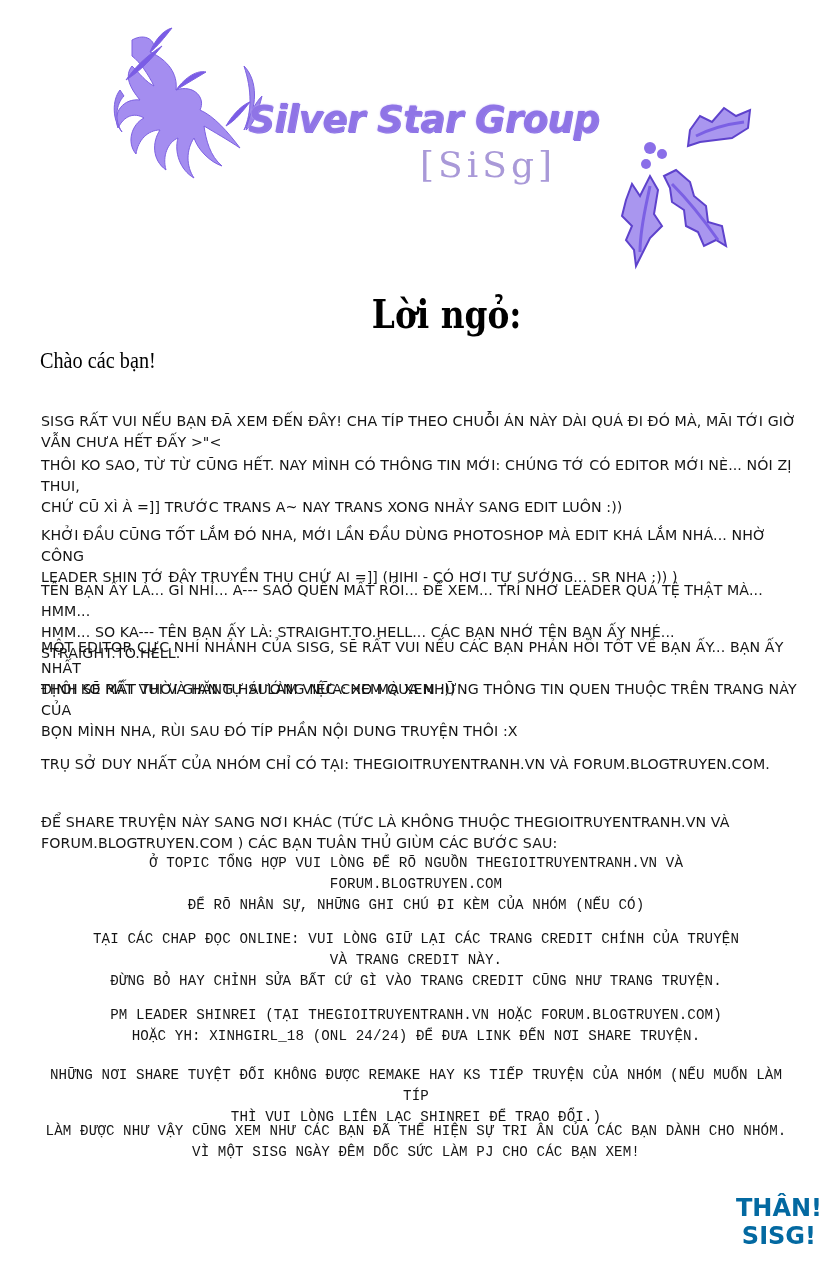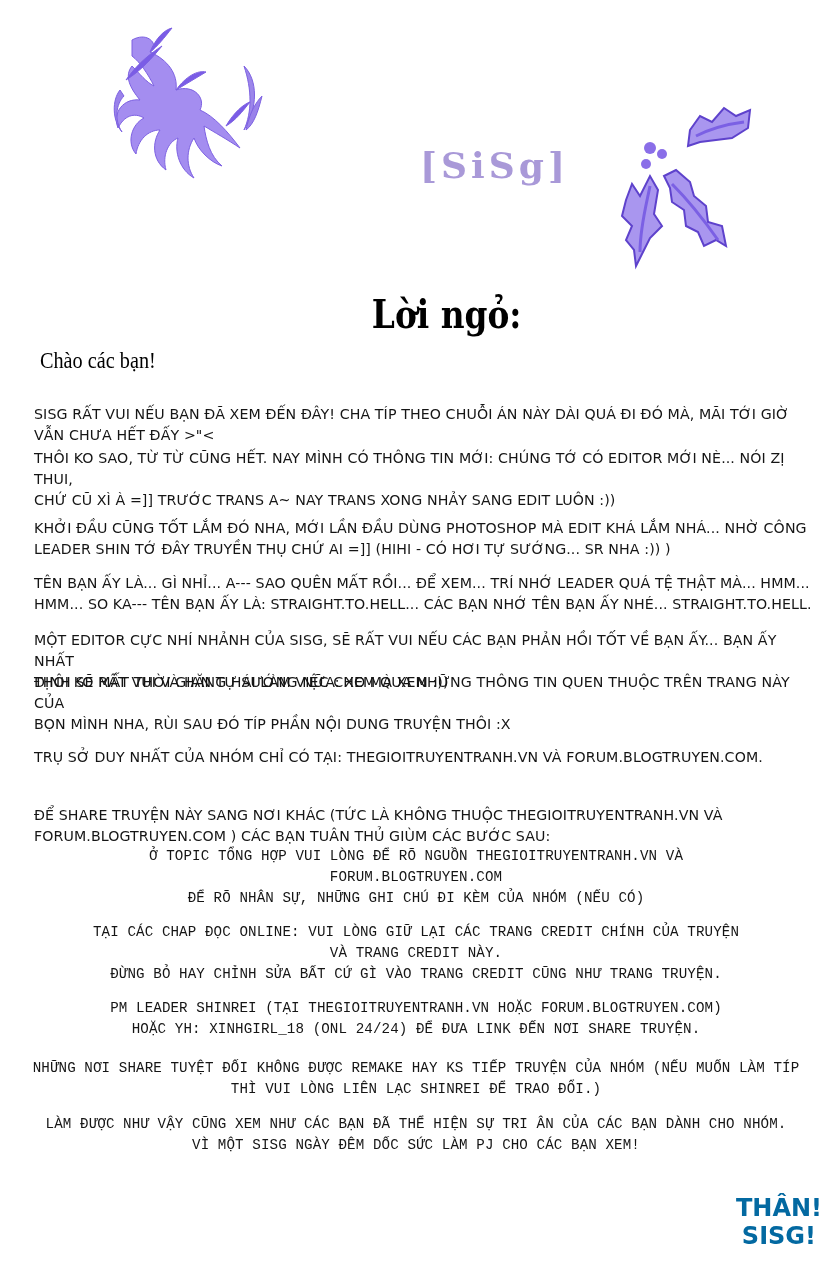--- a/index.html
+++ b/index.html
@@ -12,21 +12,21 @@
     .logo-title {
       position: absolute; left: 248px; top: 98px;
       font-family: "DejaVu Sans", sans-serif; font-weight: bold; font-style: italic;
       font-size: 37px; letter-spacing: -0.5px;
       color: #8f74e6;
       text-shadow: 0 0 2px #c9b9f7, 1px 1px 0 #7a5fe0;
       white-space: nowrap;
     }
     .logo-sub {
       position: absolute; left: 420px; top: 144px;
-      font-family: "DejaVu Serif", serif; font-weight: bold;
+      font-family: "DejaVu Serif", serif; font-weight: normal;
       font-size: 36px; letter-spacing: 4px;
       color: #a999d8;
       white-space: nowrap;
     }
     .heading {
       position: absolute; left: 0; width: 832px; top: 290px; text-align: center;
       padding-left: 58px; box-sizing: border-box;
       font-family: "DejaVu Serif", serif; font-weight: bold;
       font-size: 40px; color: #000;
       transform: scaleX(0.82); transform-origin: 454px 0;
@@ -34,21 +34,21 @@
     .greeting {
       position: absolute; left: 40px; top: 348px;
       font-family: "Liberation Serif", serif; font-size: 23px; color: #000;
       transform: scaleX(0.88); transform-origin: 0 0;
     }
     .body-text {
       position: absolute; left: 34px; width: 780px;
       font-family: "DejaVu Sans", sans-serif; font-size: 14.2px; line-height: 21px;
       text-transform: uppercase; letter-spacing: 0.1px; color: #151515;
     }
-    .para { margin: 0; white-space: pre-line; }
+    .para { margin: 7px; white-space: pre-line; }
     .centered { text-align: center; left: 30px; width: 772px; font-family: Liberation Mono, monospace; }
     .signoff {
       position: absolute; left: 736px; top: 1194px; width: 80px;
       font-family: "DejaVu Sans", sans-serif; font-weight: bold;
       font-size: 24px; line-height: 28px; text-align: right; color: #0369a1;
     }
   </style>
 </head>
 <body>
 
@@ -71,20 +71,21 @@
       <path d="M696 136 C712 128 728 124 744 122" fill="none" stroke="#7b60e4" stroke-width="3"></path>
       <path d="M626 200 L632 184 L640 196 L650 176 L658 190 L654 214 L662 226 L650 238 L642 254 L636 266 L634 250 L626 240 L632 226 L622 216 Z"></path>
       <path d="M640 252 C640 228 646 206 650 186" fill="none" stroke="#7b60e4" stroke-width="3"></path>
       <path d="M664 176 L676 170 L690 182 L694 196 L706 206 L708 222 L722 226 L726 246 L716 240 L704 246 L698 232 L686 226 L684 210 L672 202 L670 188 Z"></path>
       <path d="M672 184 C688 200 704 220 718 240" fill="none" stroke="#7b60e4" stroke-width="3"></path>
       <circle cx="650" cy="148" r="6" fill="#8a6ee8" stroke="none"></circle>
       <circle cx="662" cy="154" r="5" fill="#8a6ee8" stroke="none"></circle>
       <circle cx="646" cy="164" r="5" fill="#8a6ee8" stroke="none"></circle>
     </g>
   </svg>
+  <div class="logo-title">Silver Star Group</div>
   <div class="logo-sub">[SiSg]</div>
 </div>
 
 <div class="heading">Lời ngỏ:</div>
 <div class="greeting">Chào các bạn!</div>
 
 <div class="body-text" style="top:404px;">
   <p class="para">SISG rất vui nếu bạn đã xem đến đây! Cha típ theo chuỗi án này dài quá đi đó mà, mãi tới giờ
 vẫn chưa hết đấy &gt;"&lt;</p>
 </div>

